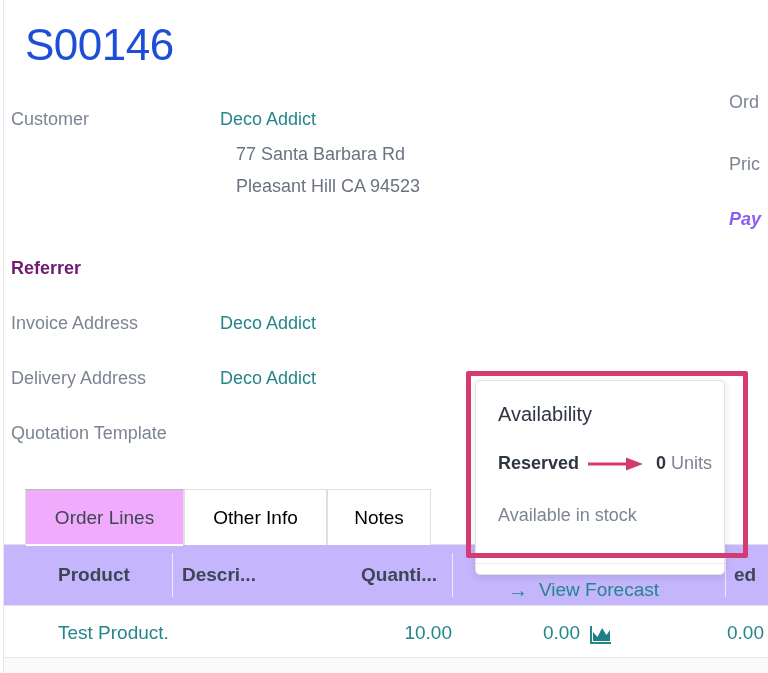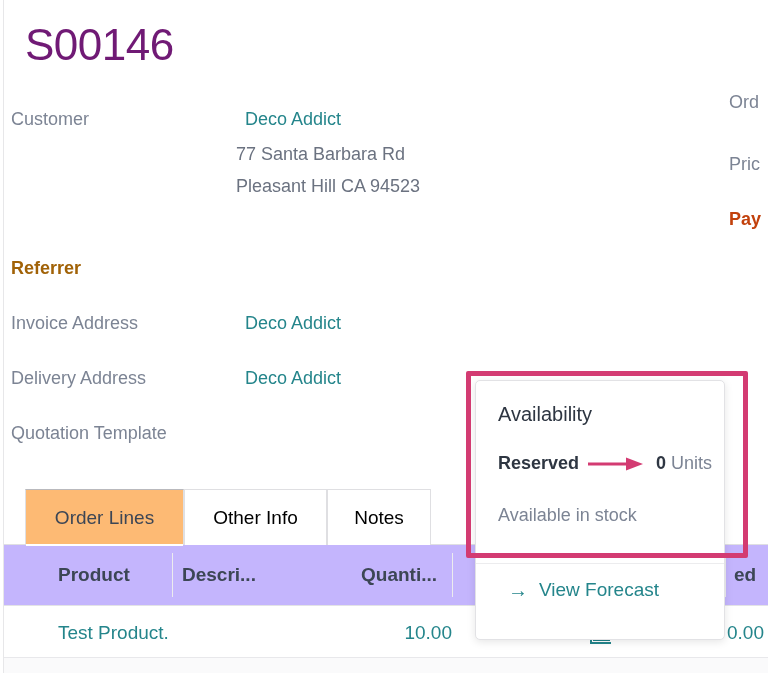--- a/index.html
+++ b/index.html
@@ -35,40 +35,40 @@
   }
 
   
   .record-title {
     position: absolute;
     left: 25px;
     top: 19px;
     font-size: 44px;
     line-height: 52px;
     font-weight: 400;
+    color: #1d4ed8;
+    letter-spacing: -0.5px;
+    white-space: nowrap;
+  }
+  .field-label {
+    position: absolute;
+    left: 11px;
+    font-size: 18px;
+    line-height: 24px;
+    color: #7c8494;
+    white-space: nowrap;
+    text-align: right;
+  }
+  .field-label.strong {
     color: #701a75;
-    letter-spacing: -0.5px;
-    white-space: nowrap;
-  }
-  .field-label {
-    position: absolute;
-    left: 11px;
-    font-size: 18px;
-    line-height: 24px;
-    color: #7c8494;
-    white-space: nowrap;
-    text-align: right;
-  }
-  .field-label.strong {
-    color: #a16207;
     font-weight: 700;
   }
   .field-value {
     position: absolute;
-    left: 245px;
+    left: 220px;
     font-size: 18px;
     line-height: 24px;
     white-space: nowrap;
   }
   .link {
     color: #24858b;
     cursor: pointer;
   }
   .addr-line {
     position: absolute;
@@ -82,22 +82,23 @@
   
   .right-label {
     position: absolute;
     left: 729px;
     font-size: 18px;
     line-height: 24px;
     color: #7c8494;
     white-space: nowrap;
   }
   .right-label.strong {
-    color: #c2410c;
-    font-weight: 700;
+    color: #8b5cf6;
+    font-weight: 700;
+    font-style: italic;
   }
 
   
   .tabs {
     position: absolute;
     left: 4px;
     top: 489px;
     width: 764px;
     height: 56px;
     border-bottom: 1px solid #dfdfe2;
@@ -114,21 +115,21 @@
     font-size: 19px;
     color: #000000;
     background: #ffffff;
     border: 1px solid #dfdfe2;
     border-bottom: none;
     cursor: pointer;
   }
   .tab.active {
     color: #3c4655;
     border-top: 1px solid #b9b9bd;
-    background: #fdba74;
+    background: #f0abfc;
     z-index: 3;
   }
   .tab.active::after {
     content: "";
     position: absolute;
     left: 0;
     right: 0;
     bottom: -1px;
     height: 2px;
     background: #ffffff;
@@ -205,21 +206,21 @@
     border-top: 1px solid #e8e8eb;
     box-sizing: border-box;
   }
 
   
   .popover {
     position: absolute;
     left: 475px;
     top: 380px;
     width: 250px;
-    height: 260px;
+    height: 195px;
     background: #ffffff;
     border: 1px solid #e2e2e5;
     border-radius: 5px;
     box-shadow: 0 2px 9px rgba(0,0,0,0.10);
     box-sizing: border-box;
     z-index: 20;
   }
   .pop-title {
     position: absolute;
     left: 22px;

